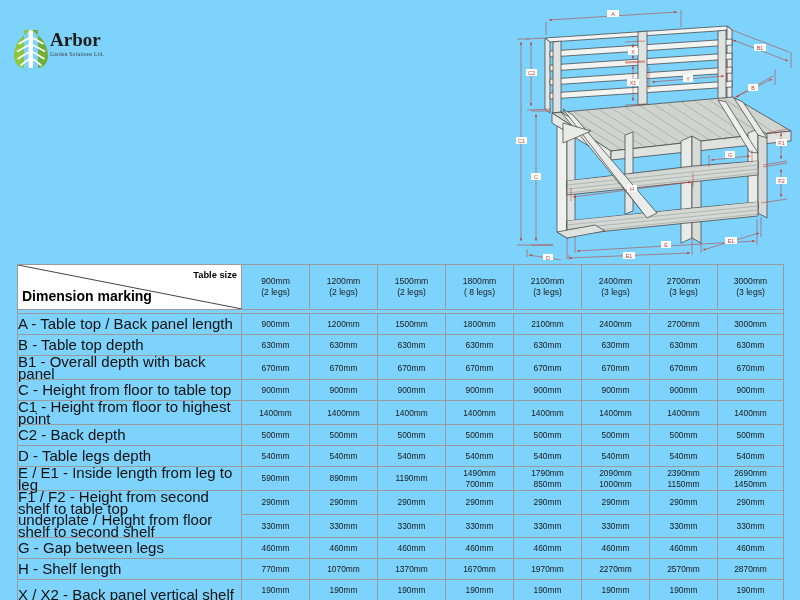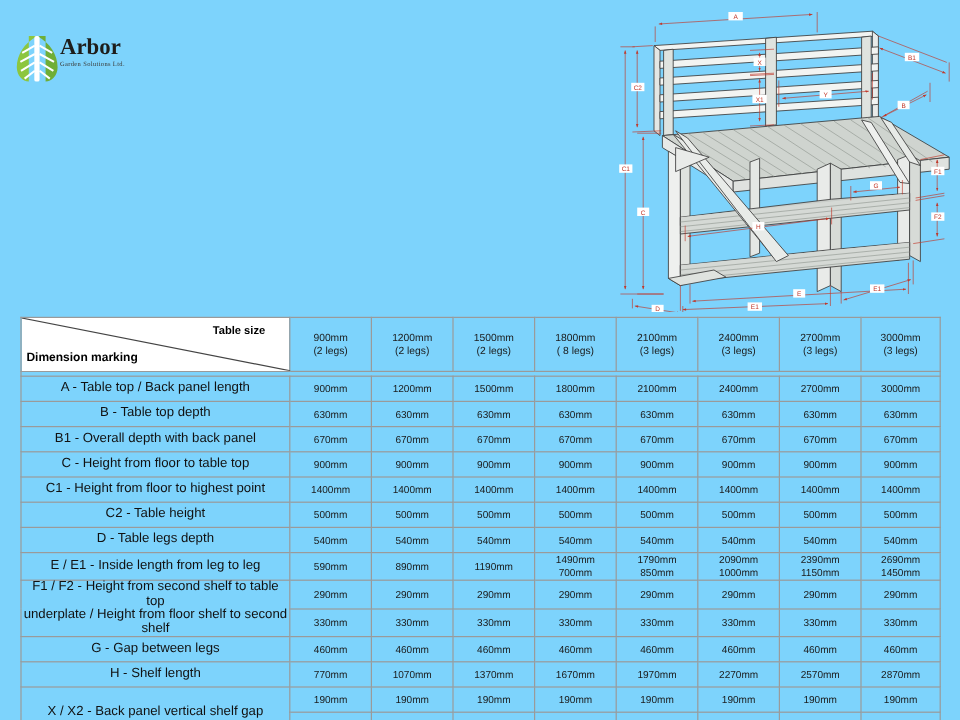--- a/index.html
+++ b/index.html
@@ -94,47 +94,47 @@
     position: relative;
     height: 44px;
     padding: 0 !important;
     background: #fff;
   }
   .corner .diag {
     position: absolute; inset: 0;
   }
   .corner .lbl-size {
     position: absolute;
-    right: 20px; top: 5px;
+    right: 4px; top: 5px;
     font-weight: 700;
     font-size: 9.3px;
     color: #000;
     text-align: right;
   }
   .corner .lbl-dim {
     position: absolute;
     left: 4px; bottom: 5px;
     font-weight: 700;
-    font-size: 10px;
+    font-size: 14px;
     color: #000;
   }
   th.colhead {
     height: 44px;
     text-align: center;
     font-weight: 400;
     font-size: 8.6px;
     line-height: 11px;
     color: #1a1a1a;
   }
   td.rowlabel {
     padding: 0 0 0 4px;
-    font-size: 11px;
+    font-size: 15px;
     line-height: 11.5px;
     color: #111;
-    text-align: center;
+    text-align: left;
     height: 20px;
   }
   td.val {
     text-align: center;
     font-size: 8.4px;
     color: #1a1a1a;
     height: 20px;
   }
   td.val.split {
     padding: 0;
@@ -531,21 +531,21 @@
             <td class="val">1400mm</td>
             <td class="val">1400mm</td>
             <td class="val">1400mm</td>
             <td class="val">1400mm</td>
             <td class="val">1400mm</td>
             <td class="val">1400mm</td>
             <td class="val">1400mm</td>
             <td class="val">1400mm</td>
           </tr>
           <tr>
-            <td class="rowlabel">C2 - Table height</td>
+            <td class="rowlabel">C2 - Back depth</td>
             <td class="val">500mm</td>
             <td class="val">500mm</td>
             <td class="val">500mm</td>
             <td class="val">500mm</td>
             <td class="val">500mm</td>
             <td class="val">500mm</td>
             <td class="val">500mm</td>
             <td class="val">500mm</td>
           </tr>
           <tr>

